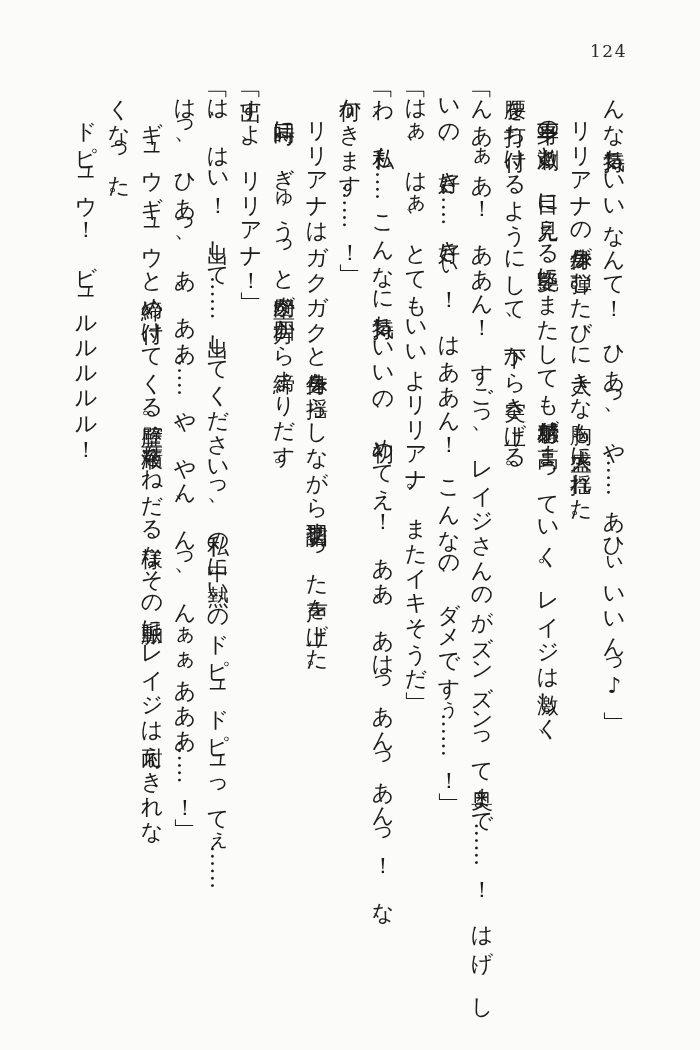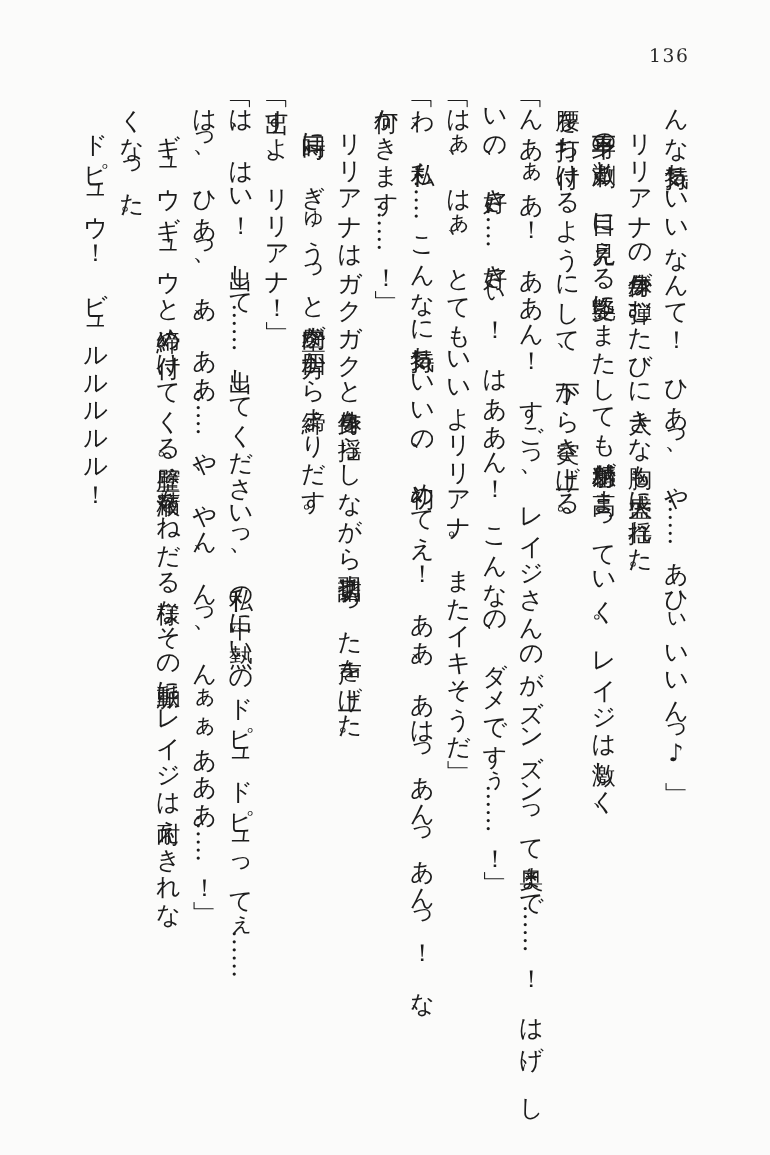--- a/index.html
+++ b/index.html
@@ -33,21 +33,21 @@
     letter-spacing: 0;
   }
   .line {
     white-space: pre;
   }
 </style>
 </head>
 <body>
 
 <div class="page">
-  <div class="page-number">136</div>
+  <div class="page-number">124</div>
   <div class="text-block">
       <div class="line">んな気持ちいいなんて！　ひあっ、や……あひぃいいんっ♪」</div>
       <div class="line">　リリアナの身体が弾むたびに大きな胸も盛大に揺れた。</div>
       <div class="line">　下半身の刺激と、目に見える艶姿にまたしても射精感が高まっていく。レイジは激しく、</div>
       <div class="line">腰を打ち付けるようにして、下から突き上げる。</div>
       <div class="line">「んあぁあ！　ああん！　すごっ、レイジさんのがズンズンって奥まで……！　はげ、し</div>
       <div class="line">いの、好き……好きぃ！　はああん！　こんなの、ダメですぅ……！」</div>
       <div class="line">「はぁ、はぁ、とてもいいよリリアナ。またイキそうだ」</div>
       <div class="line">「わ、私も……こんなに気持ちいいの、初めてえ！　ああ、あはっあんっあんっ！　な、</div>
       <div class="line">何かきます……！」</div>

